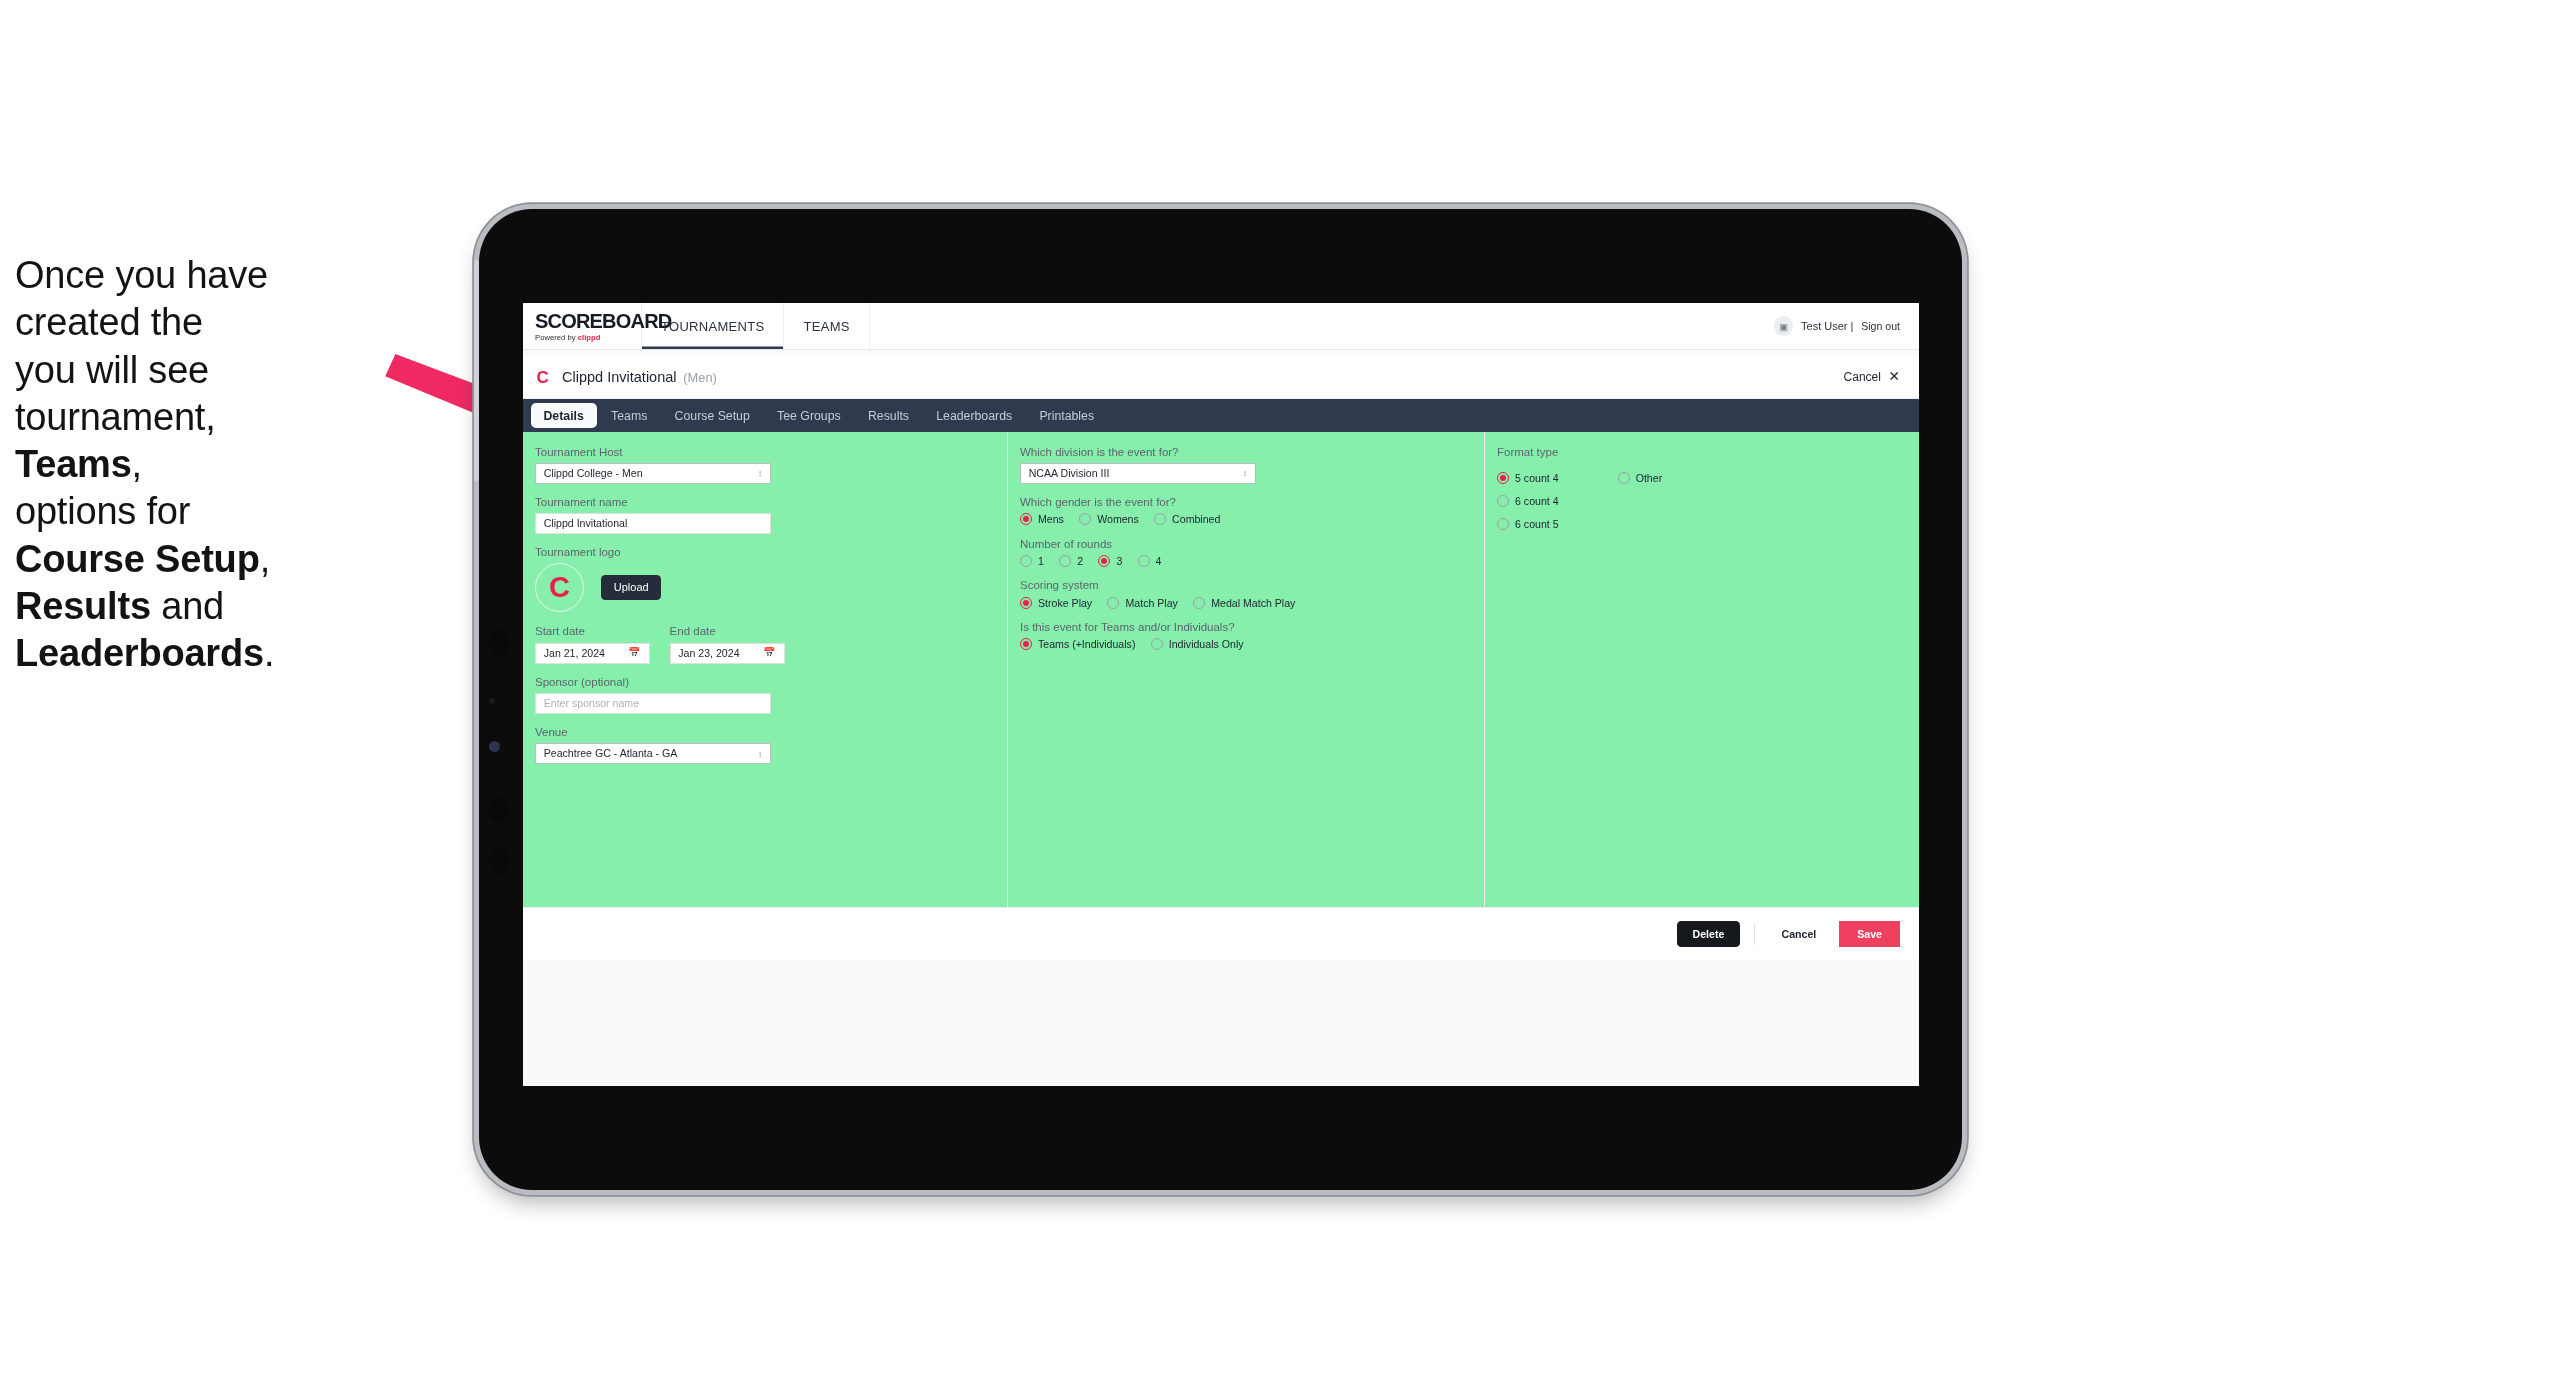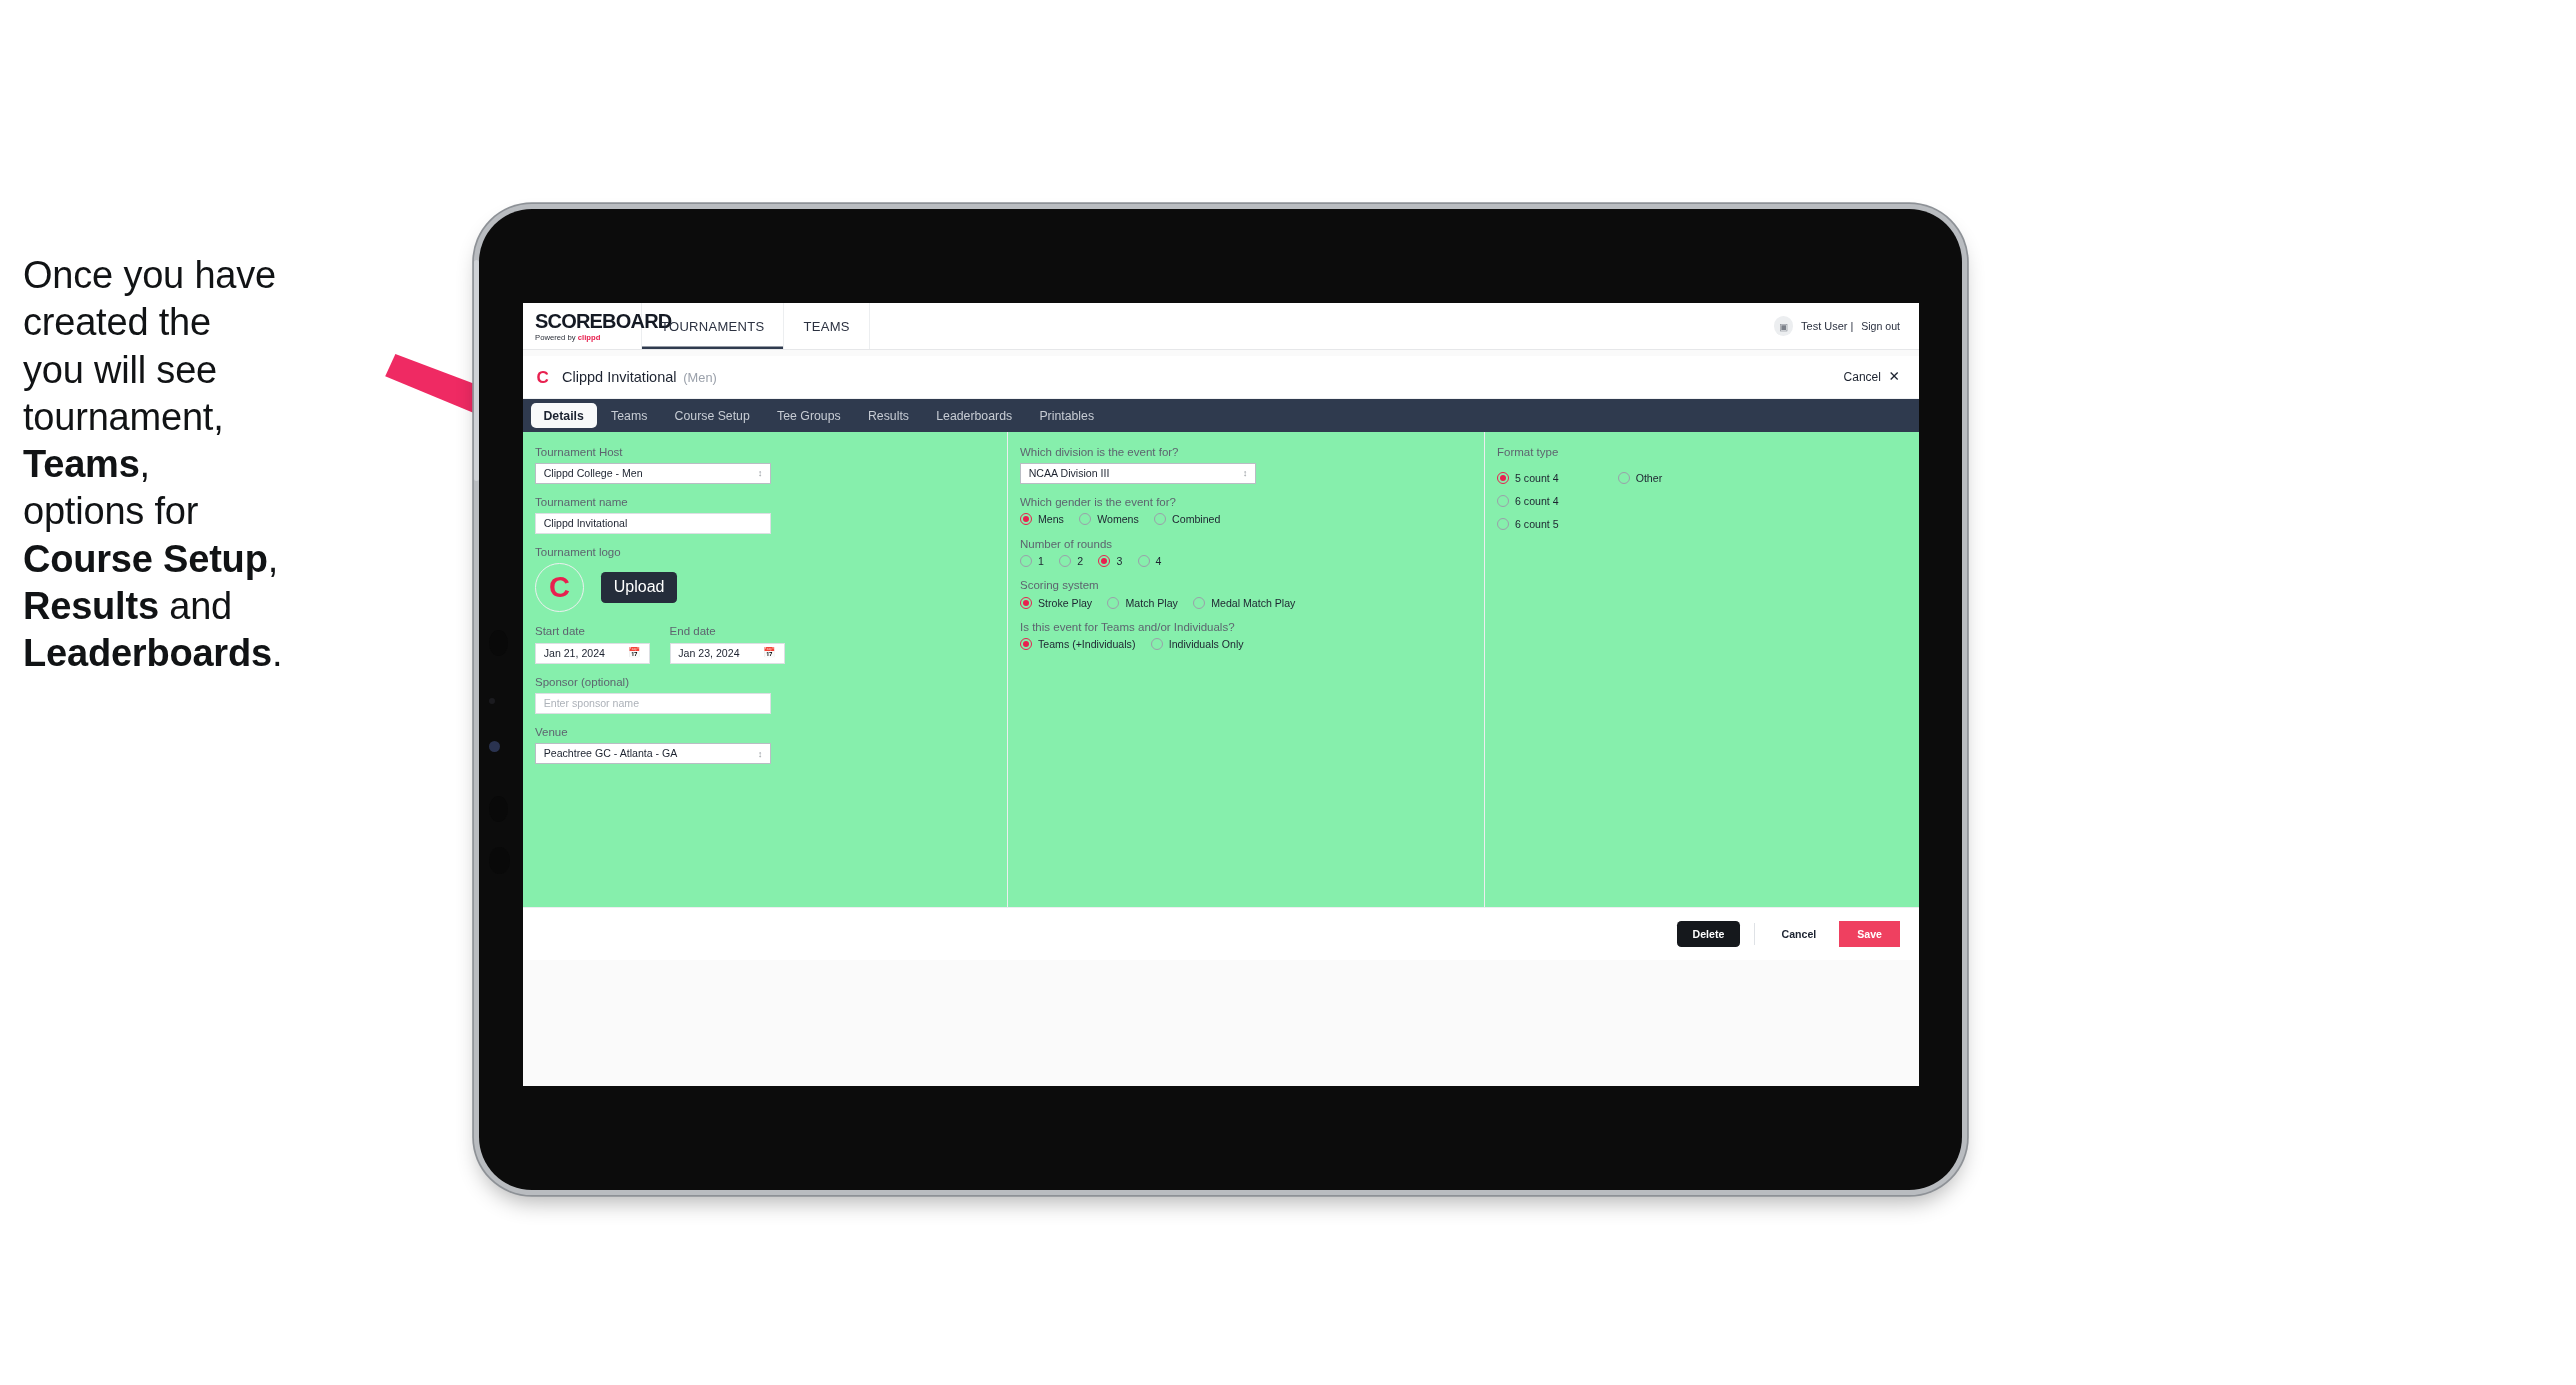--- a/index.html
+++ b/index.html
@@ -6,21 +6,21 @@
   html, body {
     width: 2576px; height: 1386px;
     background: #ffffff;
     font-family: "Liberation Sans", sans-serif;
     overflow: hidden;
   }
   #stage { position: relative; width: 2576px; height: 1386px; background: #fff; }
 
   
   #caption {
-    position: absolute; left: 23px; top: 252px; width: 426px;
+    position: absolute; left: 15px; top: 252px; width: 426px;
     font-size: 38px; line-height: 1.245; color: #111315; letter-spacing: -0.2px;
   }
   #caption .b { font-weight: 700; }
 
   
   #arrow { position: absolute; left: 375px; top: 332px; width: 323px; height: 153px; }
 
   
   #tablet {
     position: absolute; left: 479px; top: 209px; width: 1483px; height: 981px;
@@ -111,21 +111,21 @@
   .fgroup { margin-bottom: 12px; }
 
   
   #logo-row { display: flex; align-items: center; gap: 17px; margin-bottom: 13.6px; }
   #logo-circle {
     width: 49px; height: 49px; border-radius: 50%; border: 0.9px solid #eeeff1;
     display: flex; align-items: center; justify-content: center;
     font-size: 29px; font-weight: 700; color: #e8204f; line-height: 1;
   }
   #upload-btn {
-    background: #252d3b; color: #fff; font-size: 16px; border-radius: 4.3px;
+    background: #252d3b; color: #fff; font-size: 11px; border-radius: 4.3px;
     padding: 6.8px 12.8px; cursor: pointer;
   }
 
   
   #dates { display: flex; gap: 19.6px; margin-bottom: 12px; }
   .date-cell .finput { width: 115px; }
 
   
   .radio-row { display: flex; align-items: center; flex-wrap: wrap; gap: 0; margin-bottom: 12.8px; }
   .radio {

